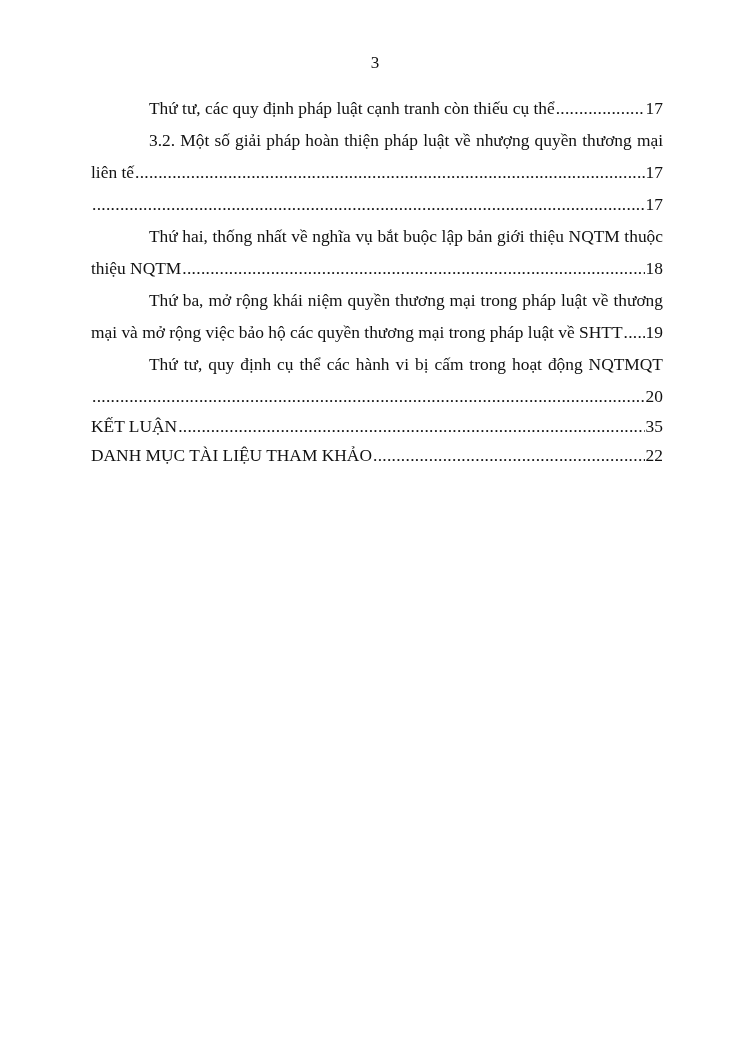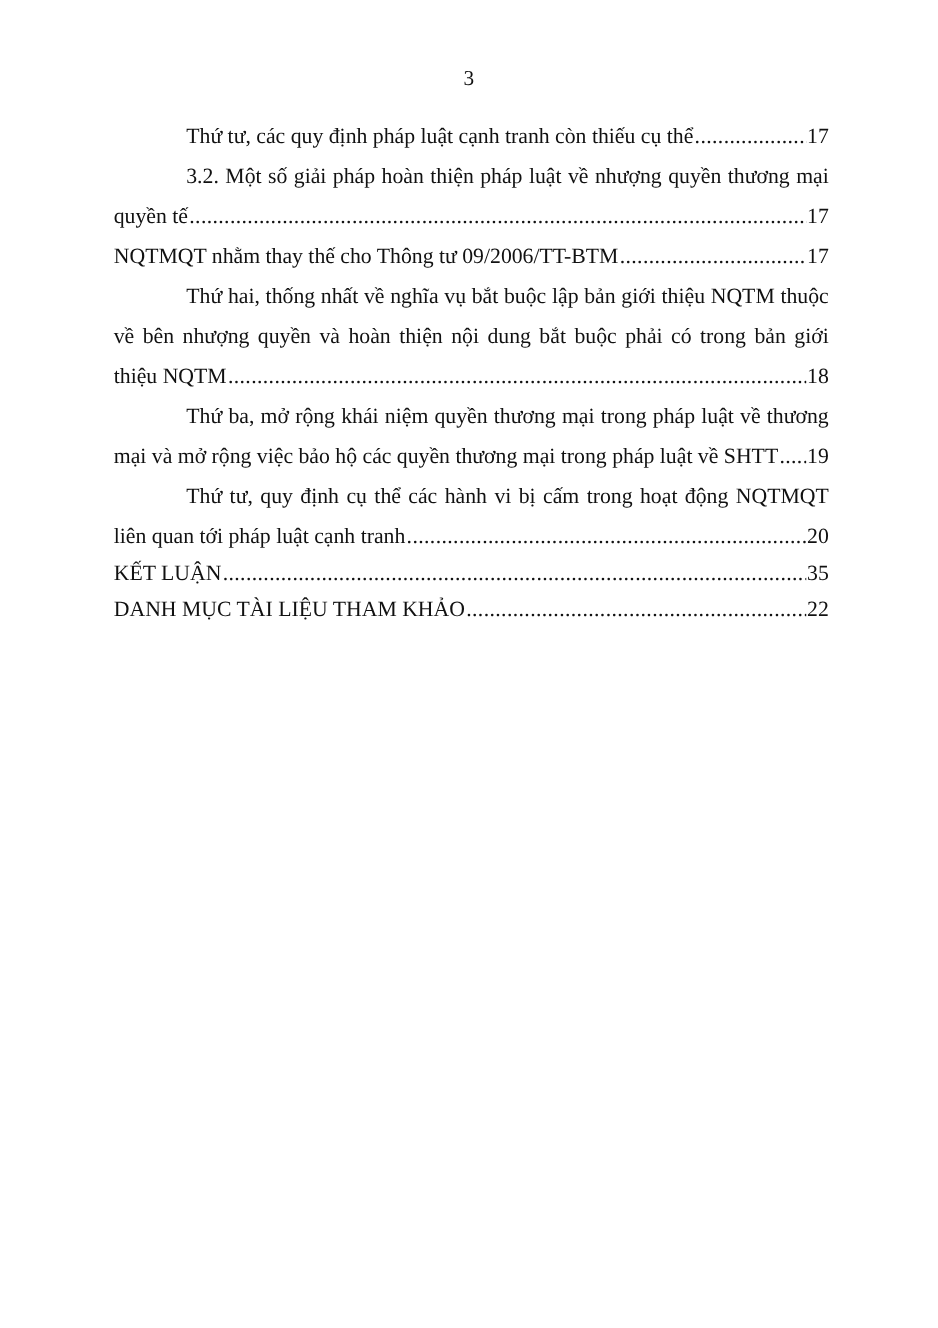--- a/index.html
+++ b/index.html
@@ -83,40 +83,36 @@
       <span class="dots"></span>
       <span class="pg">17</span>
     </div>
   </div>
 
   <div class="entry indent">
     <div class="line justify first-line">
       <span>3.2. Một số giải pháp hoàn thiện pháp luật về nhượng quyền thương mại</span>
     </div>
     <div class="line">
-      <span class="txt">quyền tế</span>
+      <span class="txt">liên tế</span>
       <span class="dots"></span>
       <span class="pg">17</span>
     </div>
   </div>
 
   <div class="entry indent">
     <div class="line">
-      <span class="txt">NQTMQT nhằm thay thế cho Thông tư 09/2006/TT-BTM</span>
       <span class="dots"></span>
       <span class="pg">17</span>
     </div>
   </div>
 
   <div class="entry indent">
     <div class="line justify first-line">
       <span>Thứ hai, thống nhất về nghĩa vụ bắt buộc lập bản giới thiệu NQTM thuộc</span>
-    </div>
-    <div class="line justify">
-      <span>về bên nhượng quyền và hoàn thiện nội dung bắt buộc phải có trong bản giới</span>
     </div>
     <div class="line">
       <span class="txt">thiệu NQTM</span>
       <span class="dots"></span>
       <span class="pg">18</span>
     </div>
   </div>
 
   <div class="entry indent">
     <div class="line justify first-line">
@@ -127,21 +123,20 @@
       <span class="dots"></span>
       <span class="pg">19</span>
     </div>
   </div>
 
   <div class="entry indent">
     <div class="line justify first-line">
       <span>Thứ tư, quy định cụ thể các hành vi bị cấm trong hoạt động NQTMQT</span>
     </div>
     <div class="line">
-      <span class="txt">liên quan tới pháp luật cạnh tranh</span>
       <span class="dots"></span>
       <span class="pg">20</span>
     </div>
   </div>
 
   <div class="entry bold">
     <div class="line">
       <span class="txt">KẾT LUẬN</span>
       <span class="dots"></span>
       <span class="pg">35</span>

